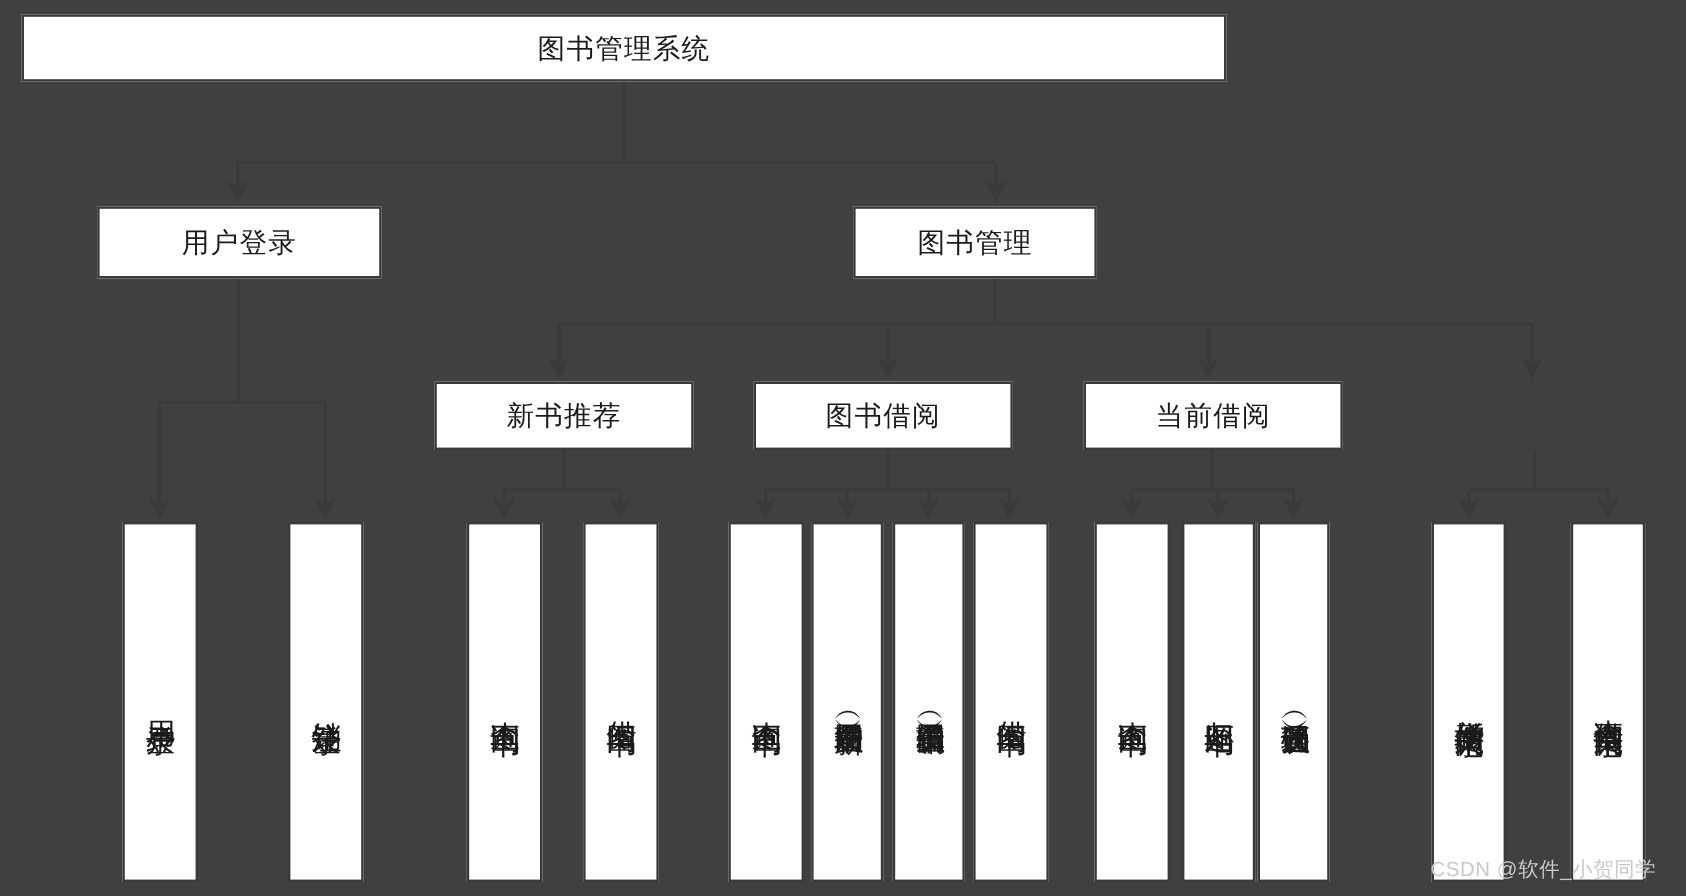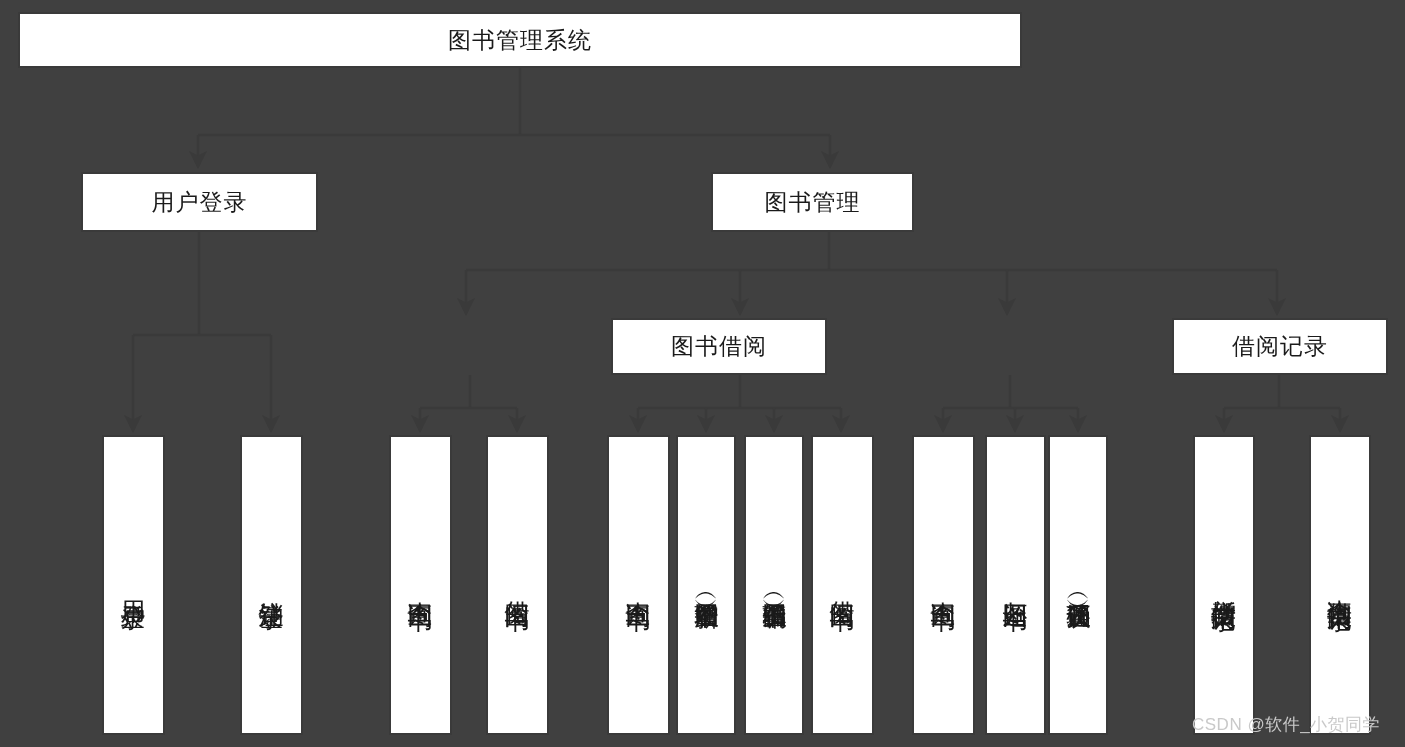--- a/index.html
+++ b/index.html
@@ -126,25 +126,28 @@
     <span>图书管理系统</span>
   </div>
 
   <div class="node node-h" style="left:81px; top:172px; width:237px; height:60px;">
     <span>用户登录</span>
   </div>
   <div class="node node-h" style="left:711px; top:172px; width:203px; height:60px;justify-content:center;">
     <span>图书管理</span>
   </div>
 
-  <div class="node node-h" style="left:611px; top:318px; width:216px; height:57px;">
+  <div class="node node-h" style="left:362px; top:318px; width:216px; height:57px;">
+    <span>新书推荐</span>
+  </div>
+  <div class="node node-h" style="left:628px; top:318px; width:216px; height:57px;">
     <span>图书借阅</span>
   </div>
-  <div class="node node-h" style="left:1172px; top:318px; width:216px; height:57px;">
-    <span>借阅记录</span>
+  <div class="node node-h" style="left:903px; top:318px; width:216px; height:57px;">
+    <span>当前借阅</span>
   </div>
 
   <div class="node node-v" style="left:102px; top:435px; width:63px; height:300px;">
     <span>用户登录</span>
   </div>
   <div class="node node-v" style="left:240px; top:435px; width:63px; height:300px;">
     <span>注销登录</span>
   </div>
 
   <div class="node node-v" style="left:389px; top:435px; width:63px; height:300px;">

